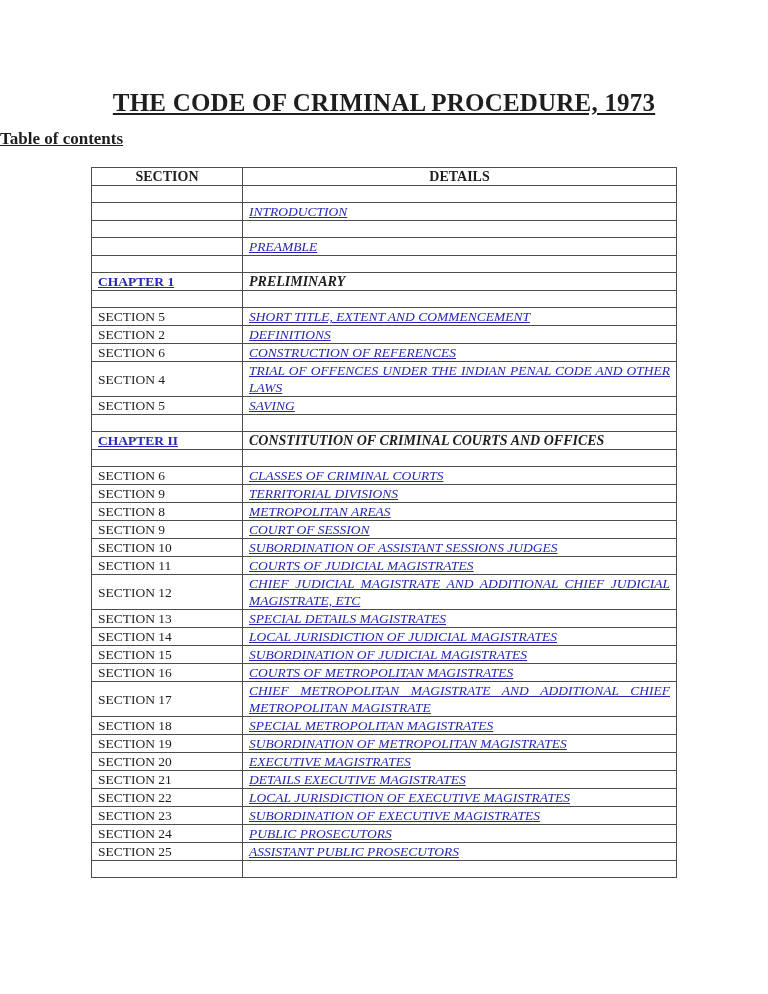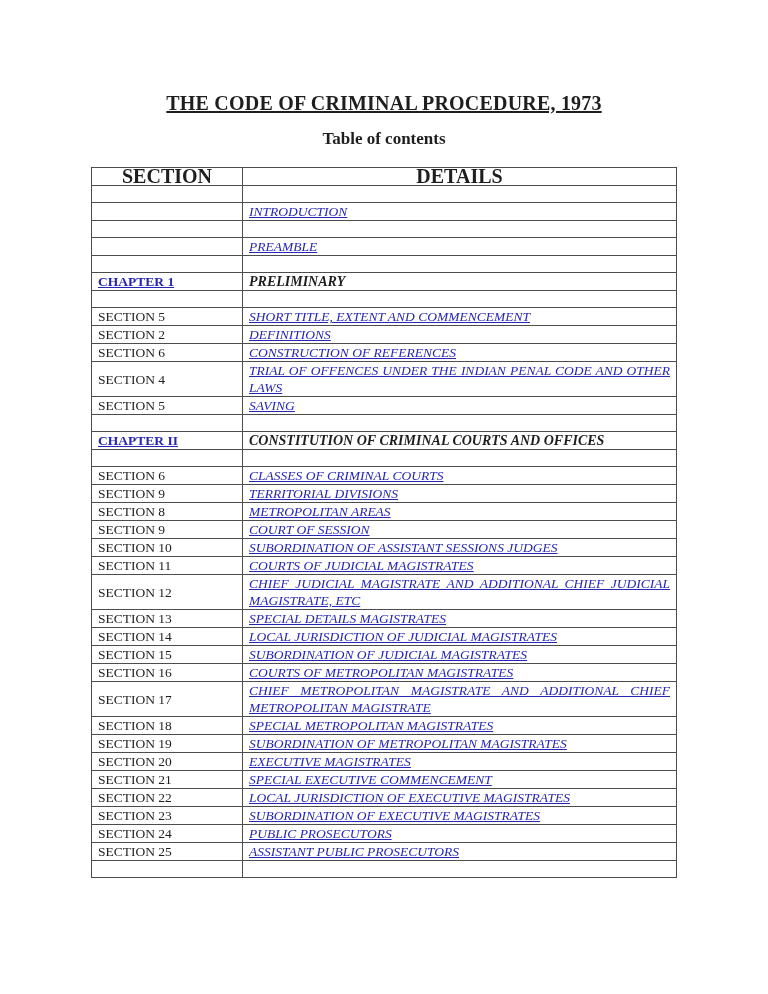--- a/index.html
+++ b/index.html
@@ -16,52 +16,53 @@
     height: 994px;
     background: var(--bg);
     font-family: "Liberation Serif", "DejaVu Serif", serif;
     color: var(--text);
     padding-top: 90px;
     overflow: hidden;
   }
   .doc-title {
     margin: 0;
     text-align: center;
-    font-size: 20px;
+    font-size: 25px;
     line-height: 26px;
     font-weight: bold;
     text-decoration: underline;
     letter-spacing: 0.2px;
   }
   .doc-subtitle {
     margin: 12px 0 0 0;
-    text-align: center;
+    text-align: left;
     font-size: 17px;
     line-height: 21px;
     font-weight: bold;
+    text-decoration: underline;
   }
   table.toc {
     width: 585px;
     margin: 18px auto 0 auto;
     border-collapse: collapse;
     table-layout: fixed;
   }
   col.col-section { width: 151px; }
   col.col-details { width: 434px; }
   .toc th, .toc td {
     border: 1px solid var(--border);
     padding: 0 6px;
     font-size: 13.5px;
     line-height: 17px;
     height: 17px;
     vertical-align: middle;
     overflow: hidden;
   }
   .toc th {
-    font-size: 20px;
+    font-size: 14px;
     font-weight: bold;
     text-align: center;
   }
   td.section-cell { }
   td.details-cell { text-align: justify; font-style: italic; }
   td.details-bold {
     font-weight: bold;
     font-size: 14px;
     text-align: left;
   }
@@ -206,21 +207,21 @@
         <tr>
     <td class="section-cell">SECTION 19</td>
     <td class="details-cell"><a class="toc-link">SUBORDINATION OF METROPOLITAN MAGISTRATES</a></td>
   </tr>
         <tr>
     <td class="section-cell">SECTION 20</td>
     <td class="details-cell"><a class="toc-link">EXECUTIVE MAGISTRATES</a></td>
   </tr>
         <tr>
     <td class="section-cell">SECTION 21</td>
-    <td class="details-cell"><a class="toc-link">SPECIAL EXECUTIVE COMMENCEMENT</a></td>
+    <td class="details-cell"><a class="toc-link">DETAILS EXECUTIVE MAGISTRATES</a></td>
   </tr>
         <tr>
     <td class="section-cell">SECTION 22</td>
     <td class="details-cell"><a class="toc-link">LOCAL JURISDICTION OF EXECUTIVE MAGISTRATES</a></td>
   </tr>
         <tr>
     <td class="section-cell">SECTION 23</td>
     <td class="details-cell"><a class="toc-link">SUBORDINATION OF EXECUTIVE MAGISTRATES</a></td>
   </tr>
         <tr>

